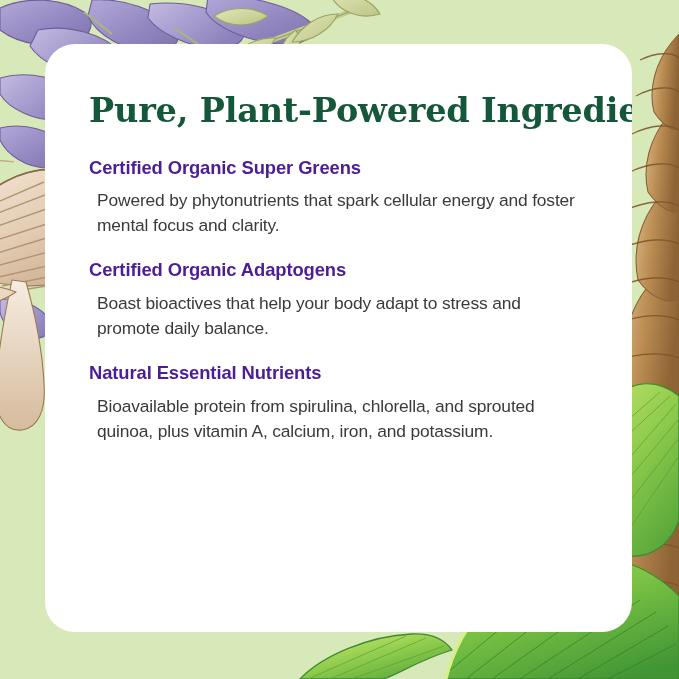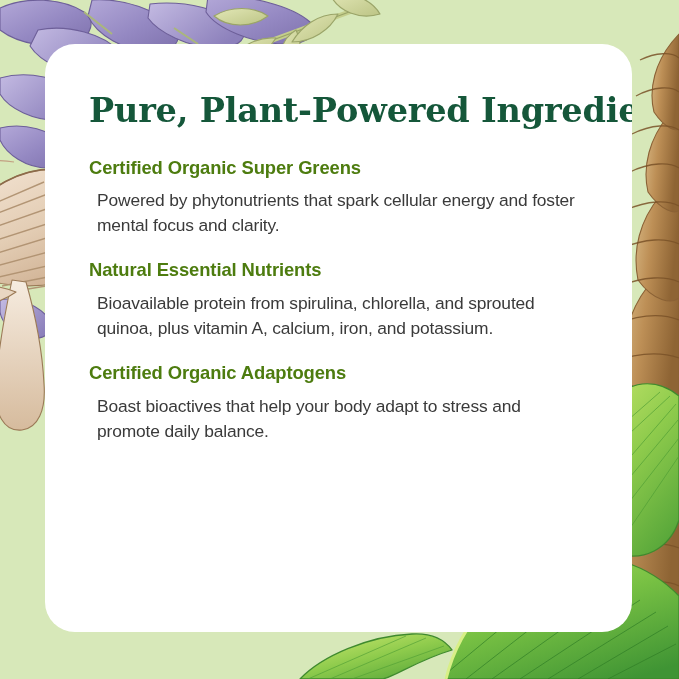--- a/index.html
+++ b/index.html
@@ -68,21 +68,21 @@
     margin-bottom: 0;
   }
 
   .ingredient-name {
     margin: 0 0 3px 0;
     font-family: "Liberation Sans", sans-serif;
     font-weight: 700;
     font-size: 18.4px;
     line-height: 1.35;
     letter-spacing: -0.1px;
-    color: #4d7c0f;
+    color: #4c1d95;
   }
 
   .ingredient-desc {
     margin: 8px;
     font-family: "Liberation Sans", sans-serif;
     font-weight: 400;
     font-size: 17.4px;
     line-height: 1.43;
     letter-spacing: -0.15px;
     color: #3a3a3a;
@@ -265,25 +265,25 @@
       <li class="ingredient-item">
         <h2 class="ingredient-name">Certified Organic Super Greens</h2>
         <p class="ingredient-desc">Powered by phytonutrients that spark cellular energy and foster mental focus and clarity.</p>
       </li>
 
 
       <li class="ingredient-item">
       </li>
 
       <li class="ingredient-item">
+        <h2 class="ingredient-name">Certified Organic Adaptogens</h2>
+        <p class="ingredient-desc">Boast bioactives that help your body adapt to stress and promote daily balance.</p>
+      </li>
+
+      <li class="ingredient-item">
         <h2 class="ingredient-name">Natural Essential Nutrients</h2>
         <p class="ingredient-desc">Bioavailable protein from spirulina, chlorella, and sprouted quinoa, plus vitamin A, calcium, iron, and potassium.</p>
       </li>
 
-      <li class="ingredient-item">
-        <h2 class="ingredient-name">Certified Organic Adaptogens</h2>
-        <p class="ingredient-desc">Boast bioactives that help your body adapt to stress and promote daily balance.</p>
-      </li>
-
     </ul>
   </div>
 
 </div>
 
 </body></html>

